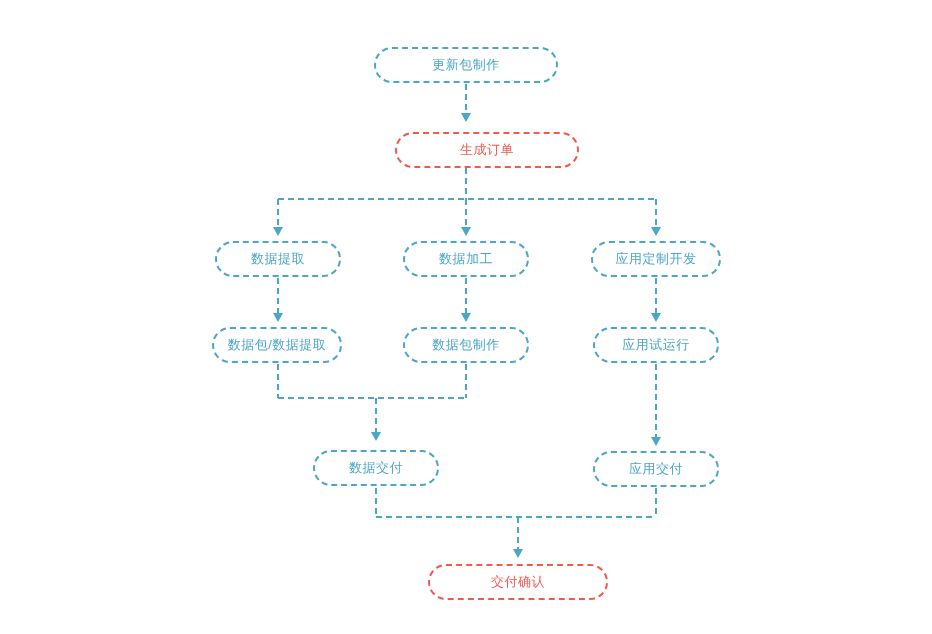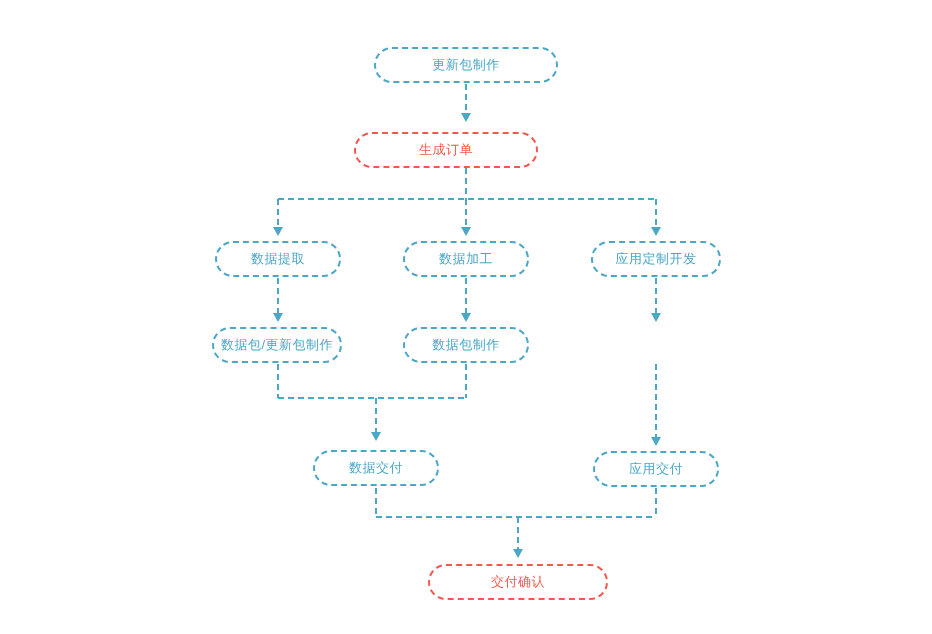--- a/index.html
+++ b/index.html
@@ -92,32 +92,33 @@
       <polygon points="651,437 661,437 656,446"></polygon>
     </g>
     <g class="edge">
       <path d="M376,488 V517 M656,488 V517 M376,517 H656 M518,517 V549"></path>
       <polygon points="513,549 523,549 518,558"></polygon>
     </g>
   </svg>
 
   <div class="node" style="left:374px; top:47px; width:184px; height:36px;">更新包制作</div>
 
-  <div class="node highlight" style="left:354px; top:132px; width:184px; height:36px;font-family:Liberation Mono, monospace;">生成订单</div>
+  <div class="node highlight" style="left:395px; top:132px; width:184px; height:36px;font-family:Liberation Mono, monospace;">生成订单</div>
 
   <div class="node" style="left:215px; top:241px; width:126px; height:36px;">数据提取</div>
 
   <div class="node" style="left:403px; top:241px; width:126px; height:36px;">数据加工</div>
 
   <div class="node" style="left:591px; top:241px; width:130px; height:36px;">应用定制开发</div>
 
-  <div class="node" style="left:212px; top:327px; width:130px; height:36px;">数据包/更新包制作</div>
+  <div class="node" style="left:212px; top:327px; width:130px; height:36px;">数据包/数据提取</div>
 
   <div class="node" style="left:403px; top:327px; width:126px; height:36px;">数据包制作</div>
 
+  <div class="node" style="left:593px; top:327px; width:126px; height:36px;">应用试运行</div>
 
   <div class="node" style="left:313px; top:450px; width:126px; height:36px;">数据交付</div>
 
   <div class="node highlight" style="left:428px; top:564px; width:180px; height:36px;">交付确认</div>
 
   <div class="node" style="left:593px; top:451px; width:126px; height:36px;">应用交付</div>
 
 </div>
 
 </body></html>

